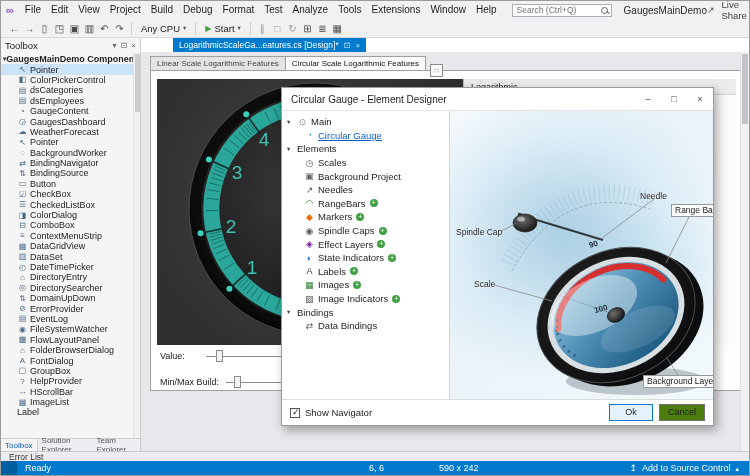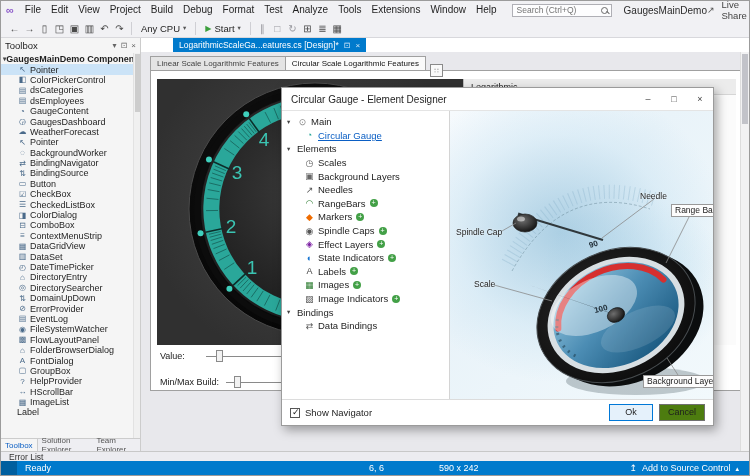--- a/index.html
+++ b/index.html
@@ -601,21 +601,21 @@
           <div class="tree-row">
 
             <span class="t-icon" style="color: rgb(102, 102, 102);">◷</span>
             <span class="t-label">Scales</span>
 
           </div>
 
           <div class="tree-row">
 
             <span class="t-icon" style="color: rgb(102, 102, 102);">▣</span>
-            <span class="t-label">Background Layers</span>
+            <span class="t-label">Background Project</span>
 
           </div>
 
           <div class="tree-row">
 
             <span class="t-icon" style="color: rgb(85, 85, 85);">↗</span>
             <span class="t-label">Needles</span>
 
           </div>
 

